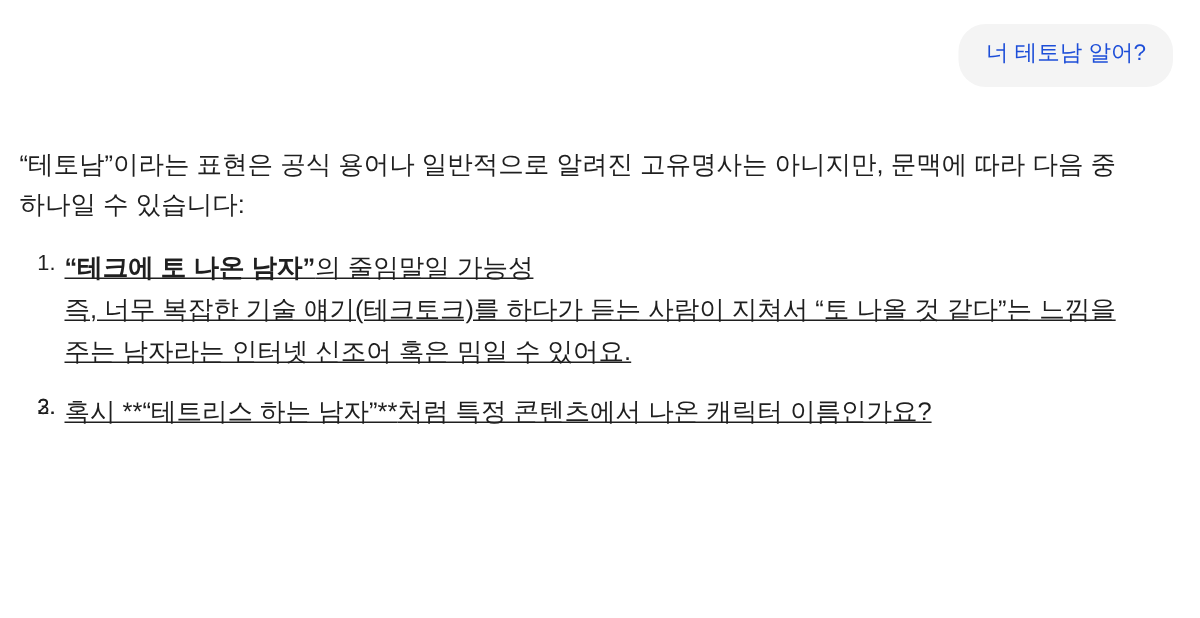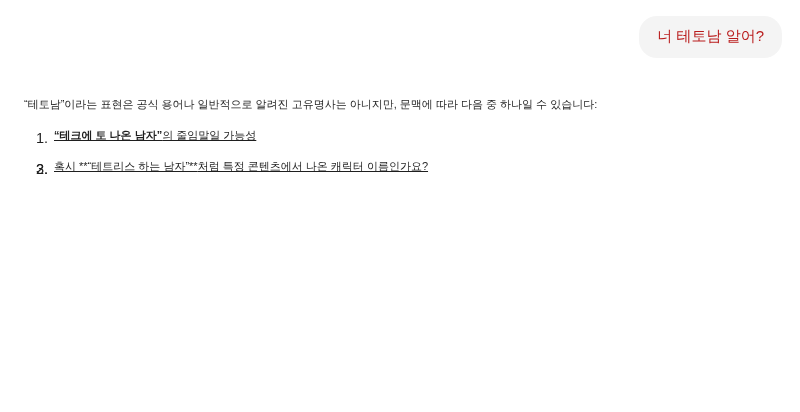--- a/index.html
+++ b/index.html
@@ -25,28 +25,28 @@
     display: flex;
     justify-content: flex-end;
     padding: 16px 18px 0 0;
   }
   .user-bubble {
     background: #f4f4f4;
     border-radius: 18px;
     padding: 9px 18px 10px 18px;
     font-size: 15px;
     line-height: 1.5;
-    color: #b91c1c;
+    color: #1d4ed8;
     max-width: 520px;
     white-space: pre-wrap;
   }
   
   .assistant {
-    padding: 38px 28px 0 24px;
-    font-size: 11px;
+    padding: 38px 28px 0 13px;
+    font-size: 17px;
     line-height: 1.62;
     color: #1f1f1f;
   }
   .intro {
     margin: 0 0 14px 0;
     max-width: 740px;
   }
   ol.answer-list {
     list-style: none;
     margin: 0;
@@ -99,20 +99,21 @@
   <div class="assistant">
 
     <p class="intro">“테토남”이라는 표현은 공식 용어나 일반적으로 알려진 고유명사는 아니지만, 문맥에 따라 다음 중 하나일 수 있습니다:</p>
 
     <ol class="answer-list">
 
       <li>
         <span class="li-head">
           <span class="b">“테크에 토 나온 남자”</span><span>의 줄임말일 가능성</span>
         </span>
+        <span class="li-body">즉, 너무 복잡한 기술 얘기(테크토크)를 하다가 듣는 사람이 지쳐서 “토 나올 것 같다”는 느낌을 주는 남자라는 인터넷 신조어 혹은 밈일 수 있어요.</span>
       </li>
 
       <li>
       </li>
 
       <li>
         <span class="li-head">
           <span>혹시 **“테트리스 하는 남자”**</span><span>처럼 특정 콘텐츠에서 나온 캐릭터 이름인가요?</span>
         </span>
       </li>

